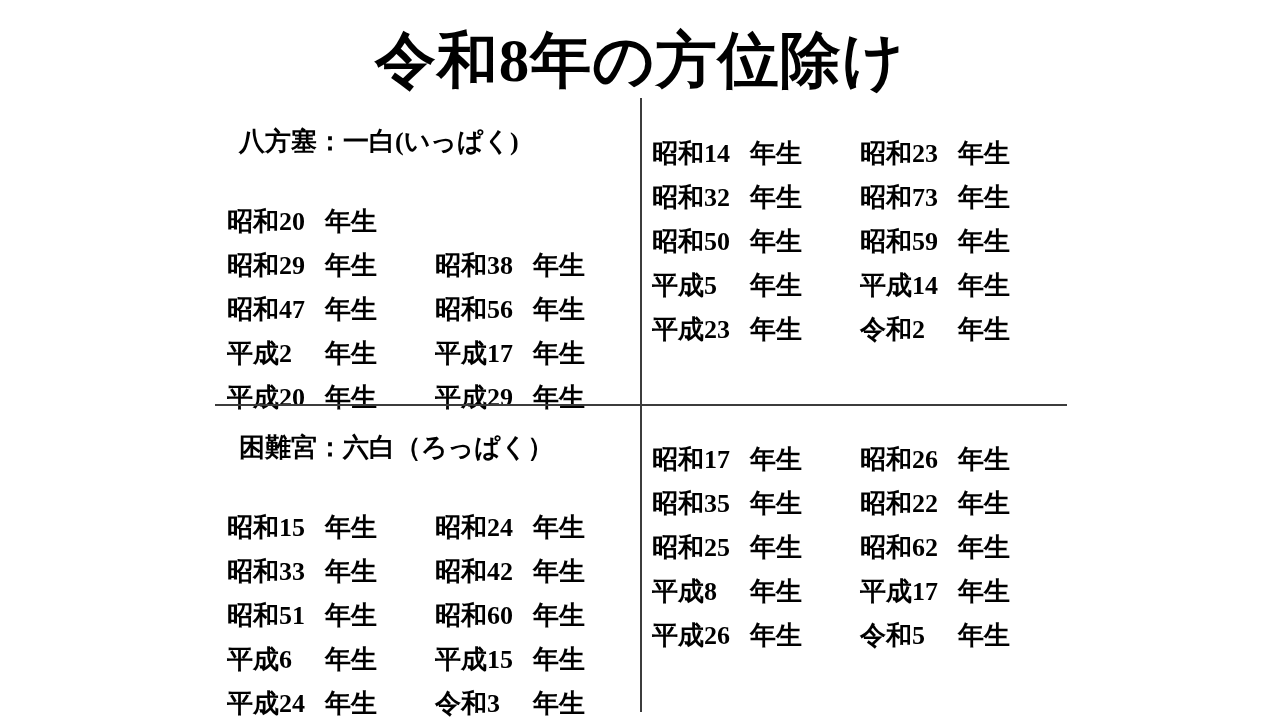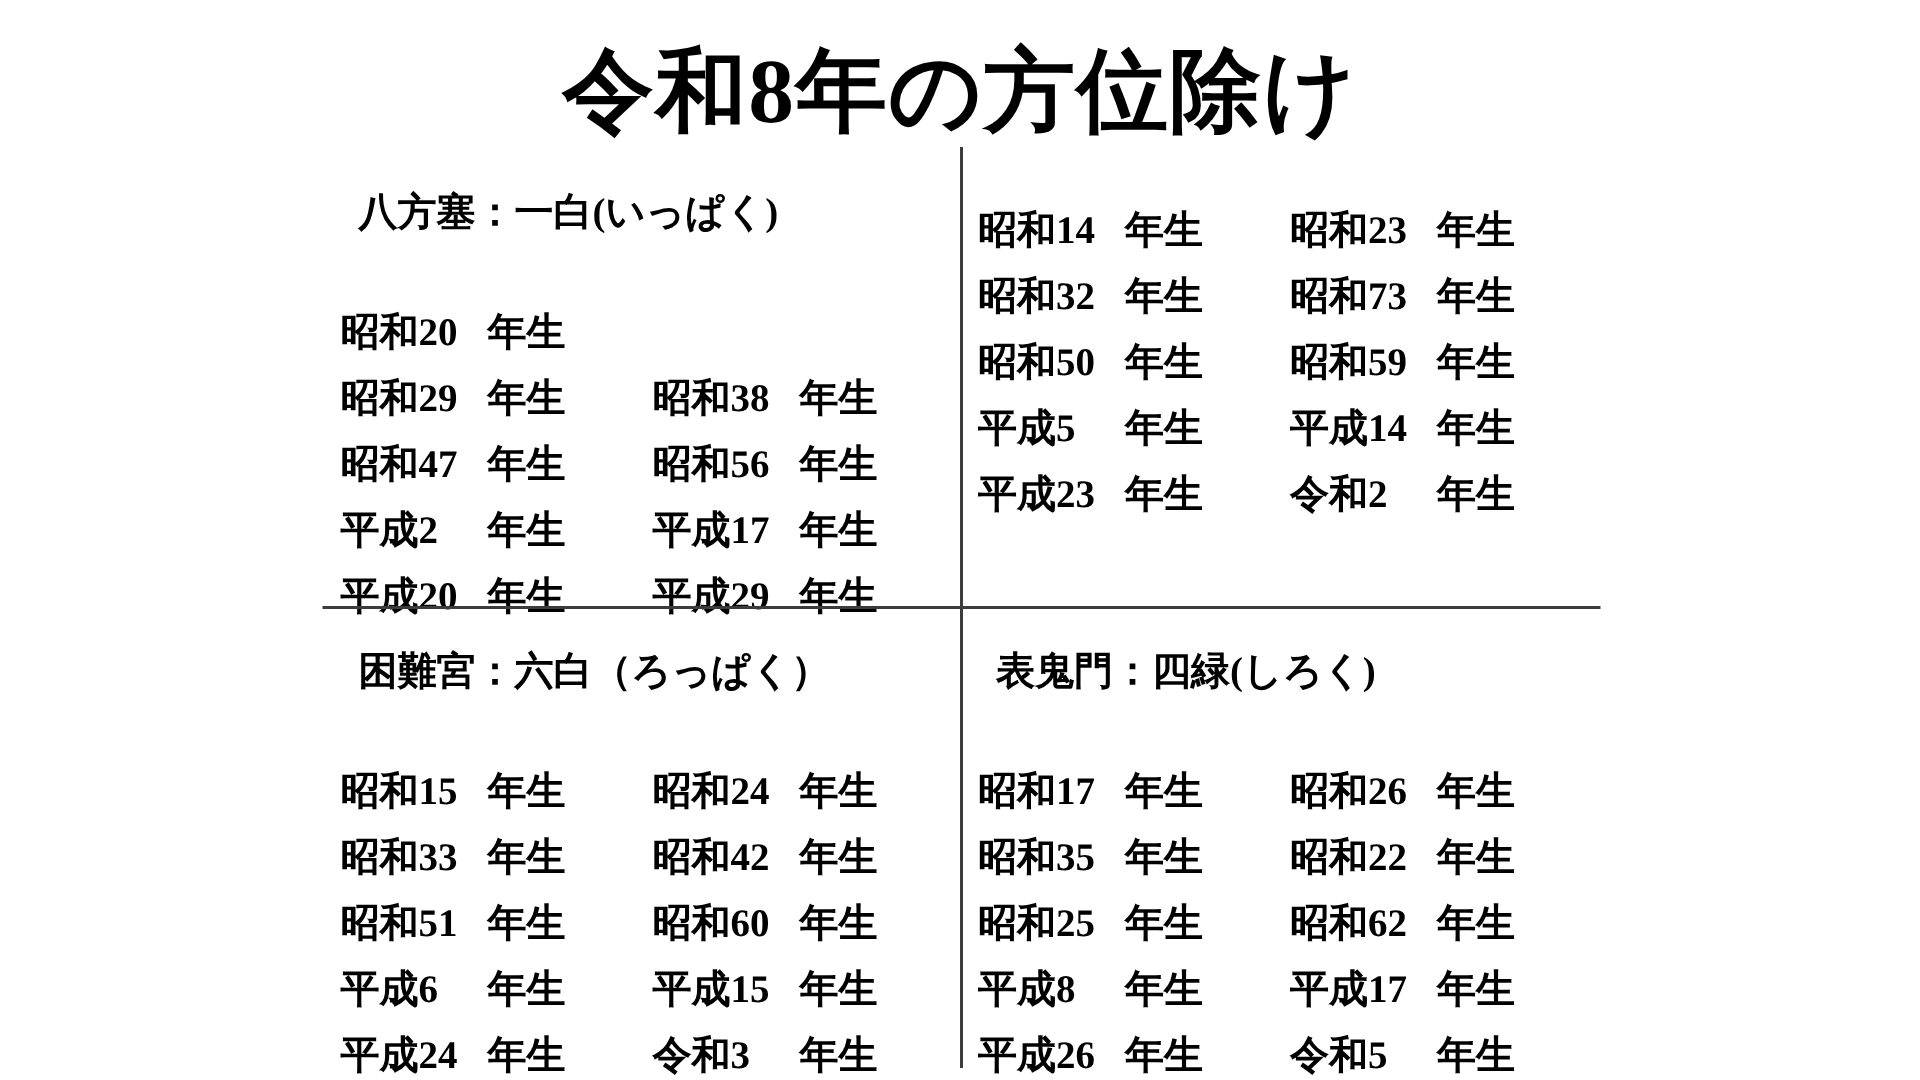--- a/index.html
+++ b/index.html
@@ -278,21 +278,20 @@
           <span class="cell">
             <span class="era">令和</span>
             <span class="yr">3</span>
             <span class="suffix">年生</span>
           </span>
         </div>
       </div>
   </section>
 
   <section class="quadrant">
-    <h2 class="q-header">表鬼門：四緑(しろく)</h2>
     <div class="rows">
         <div class="row">
           <span class="cell">
             <span class="era">昭和</span>
             <span class="yr">17</span>
             <span class="suffix">年生</span>
           </span>
           <span class="cell">
             <span class="era">昭和</span>
             <span class="yr">26</span>

